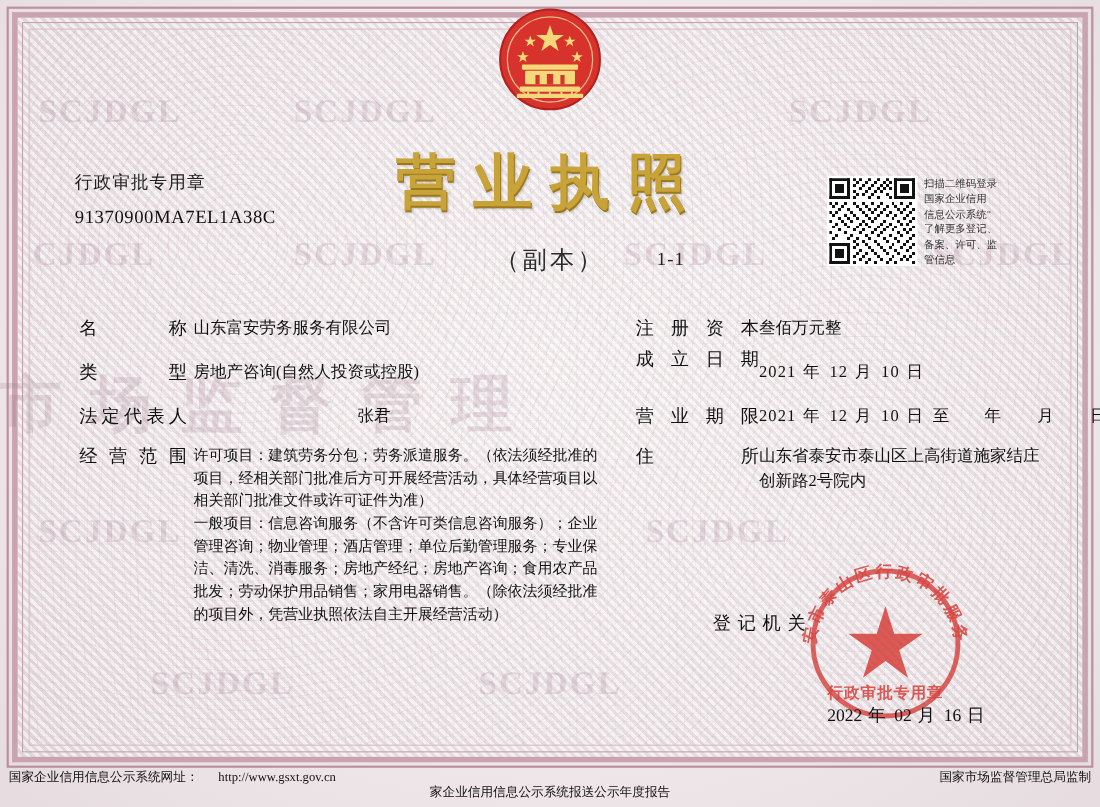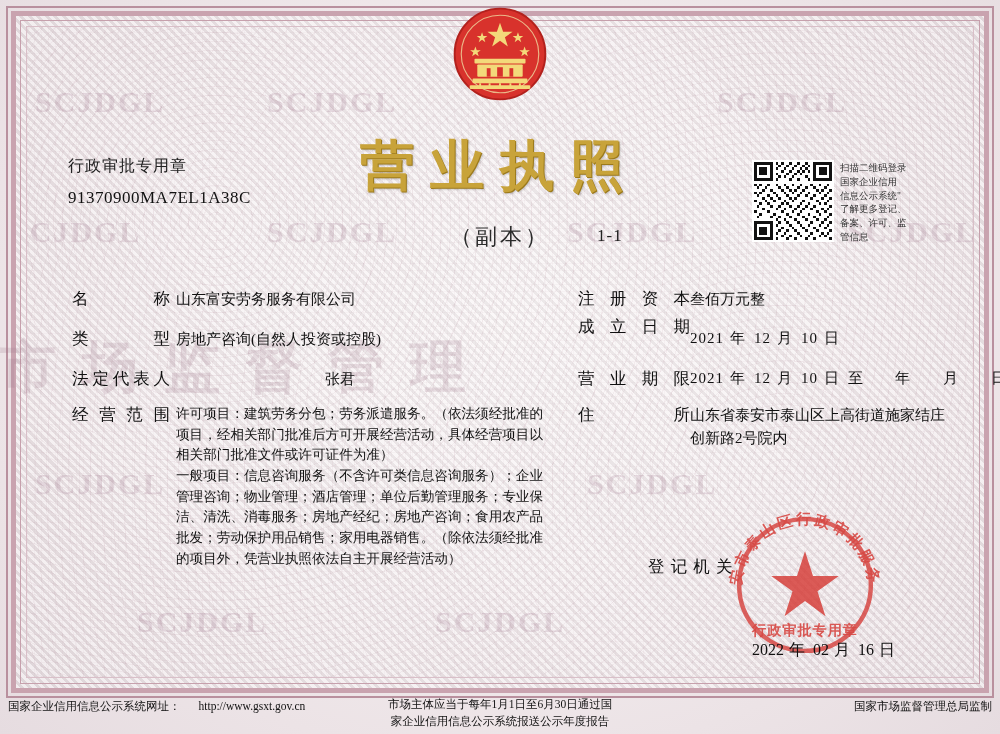--- a/index.html
+++ b/index.html
@@ -618,17 +618,16 @@
 
   <div class="issue-date">
     <span>2022</span><span class="unit">年</span><span>02</span><span class="unit">月</span><span>16</span><span class="unit">日</span>
   </div>
 
   <div class="footer-left">
     <span>国家企业信用信息公示系统网址：</span><span class="footer-url">http://www.gsxt.gov.cn</span>
   </div>
   <div class="footer-right">国家市场监督管理总局监制</div>
   <div class="footer-center">
-    <div>市场主体应当于每年1月1日至6月30日通过国</div>
     <div>家企业信用信息公示系统报送公示年度报告</div>
   </div>
 
 </div>
 
 </body></html>

